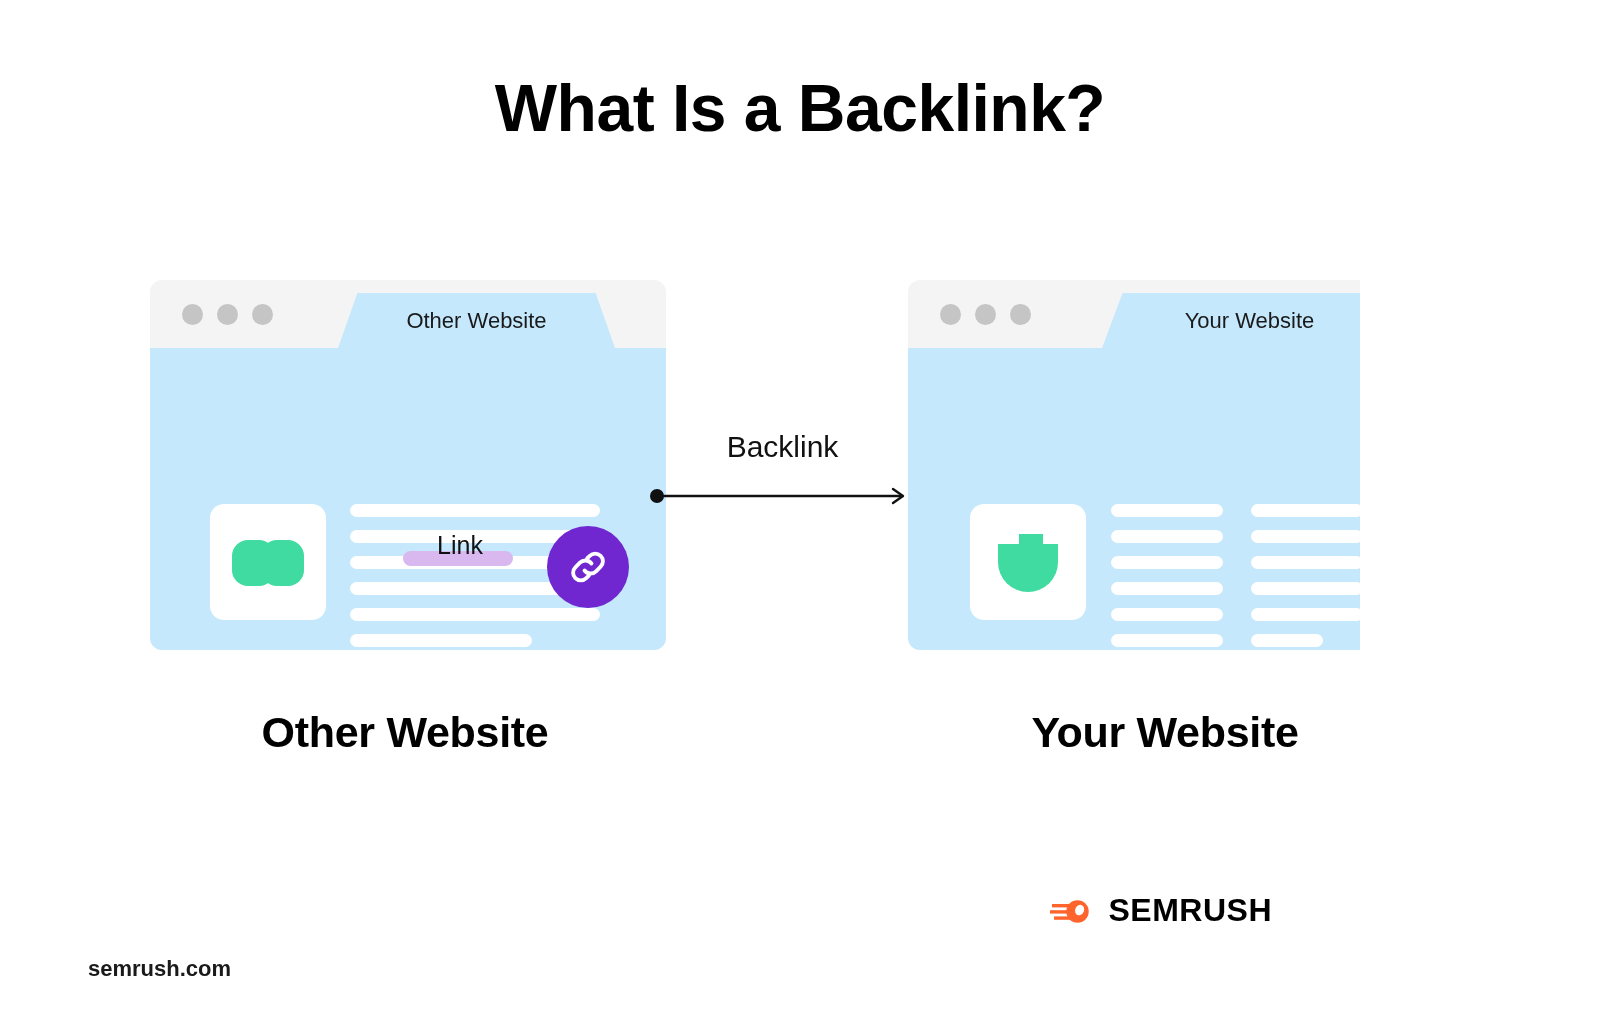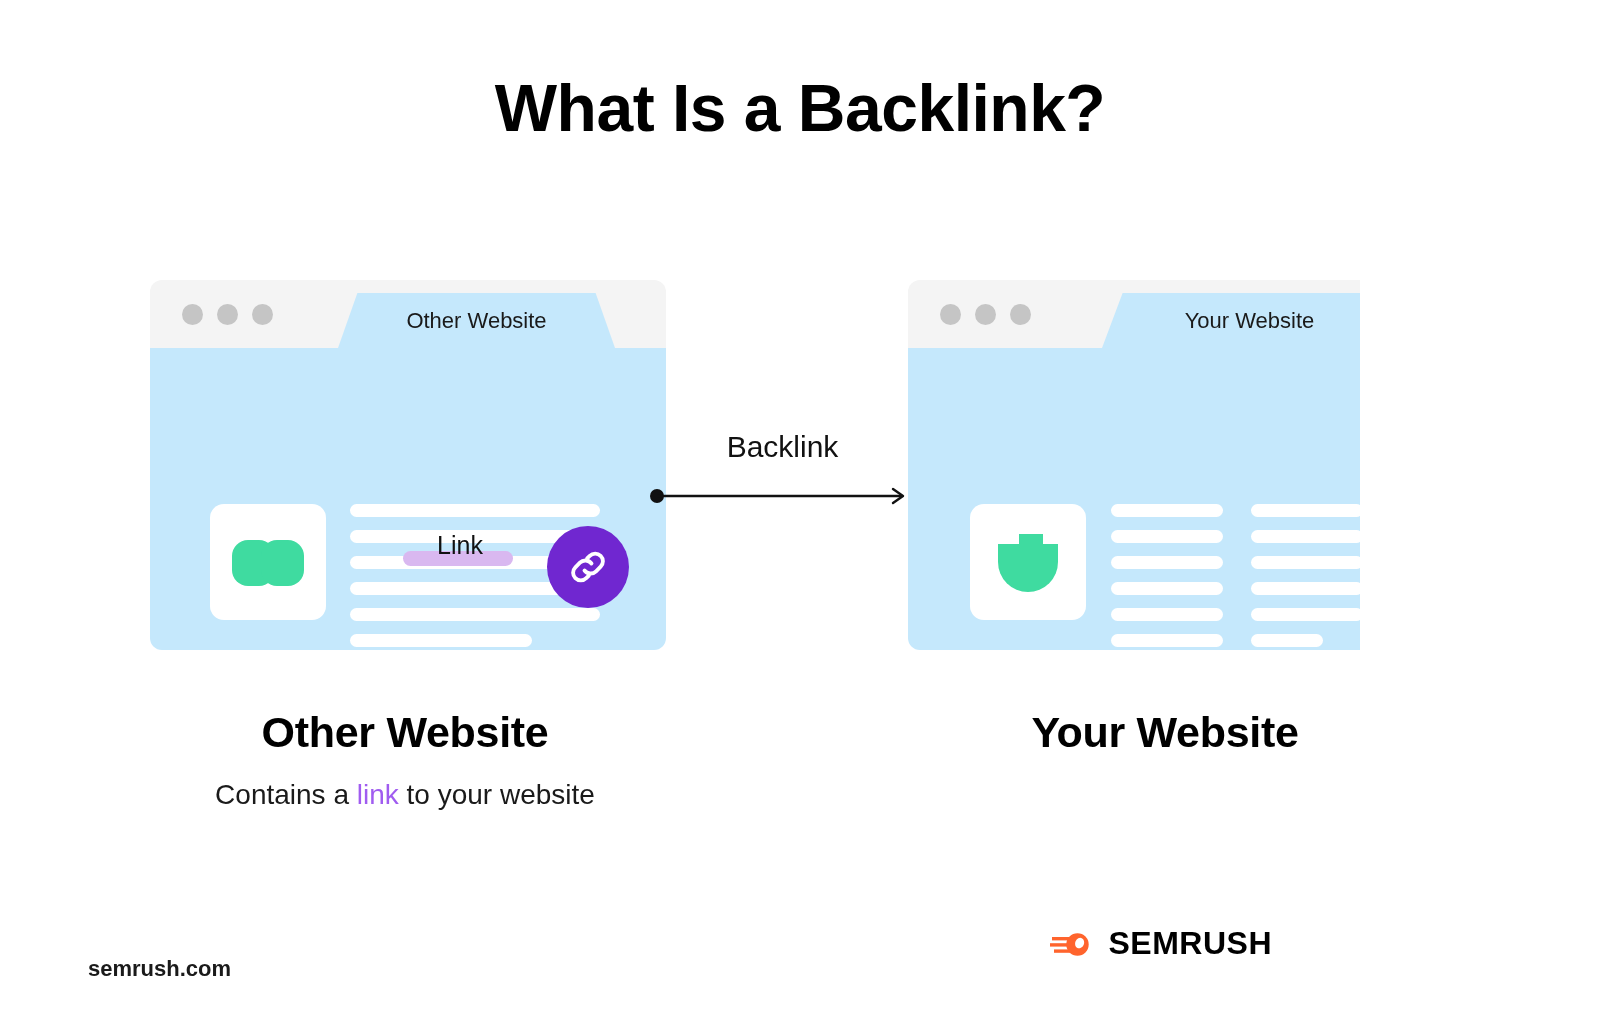--- a/index.html
+++ b/index.html
@@ -230,21 +230,21 @@
     left: 88px;
     top: 932px;
     font-size: 22px;
     font-weight: 600;
     color: #1a1a1a;
     margin-top: 24px;
   }
   #semrush-logo {
     position: absolute;
     right: 88px;
-    top: 925px;
+    top: 892px;
     display: flex;
     align-items: center;
     gap: 14px;
   }
   #semrush-wordmark {
     font-size: 32px;
     font-weight: 700;
     letter-spacing: 0.5px;
     color: #000000;
   }
@@ -333,23 +333,20 @@
       <div class="line" style="top:182px;left:343px;width:112px;"></div>
       <div class="line" style="top:208px;left:343px;width:112px;"></div>
       <div class="line" style="top:234px;left:343px;width:112px;"></div>
       <div class="line" style="top:260px;left:343px;width:112px;"></div>
       <div class="line" style="top:286px;left:343px;width:72px;"></div>
     </div>
   </div>
 
   <div class="caption-block" id="caption-left">
     <div class="caption-heading">Other Website</div>
-    <div class="caption-sub">
-      <span>Contains a </span><span class="accent-purple">link</span><span> to your website</span>
-    </div>
   </div>
 
   <div class="caption-block" id="caption-right">
     <div class="caption-heading">Your Website</div>
   </div>
 
   <div id="footer-url">semrush.com</div>
 
   <div id="semrush-logo">
     <svg width="44" height="32" viewBox="0 0 44 32">

